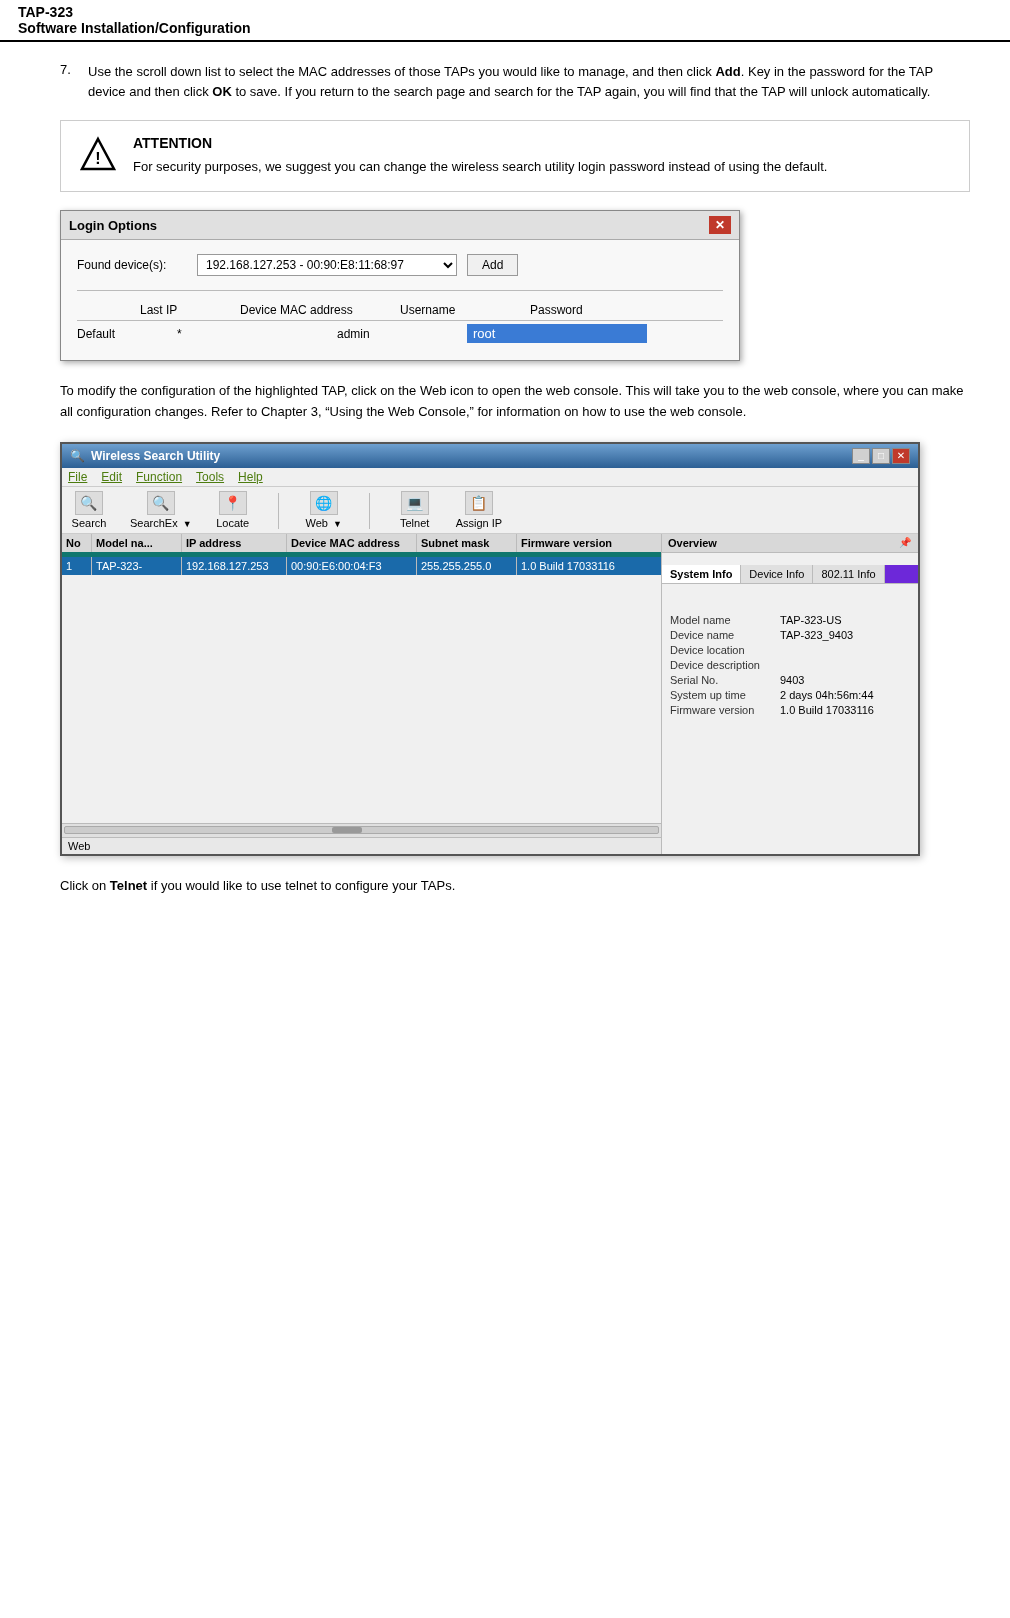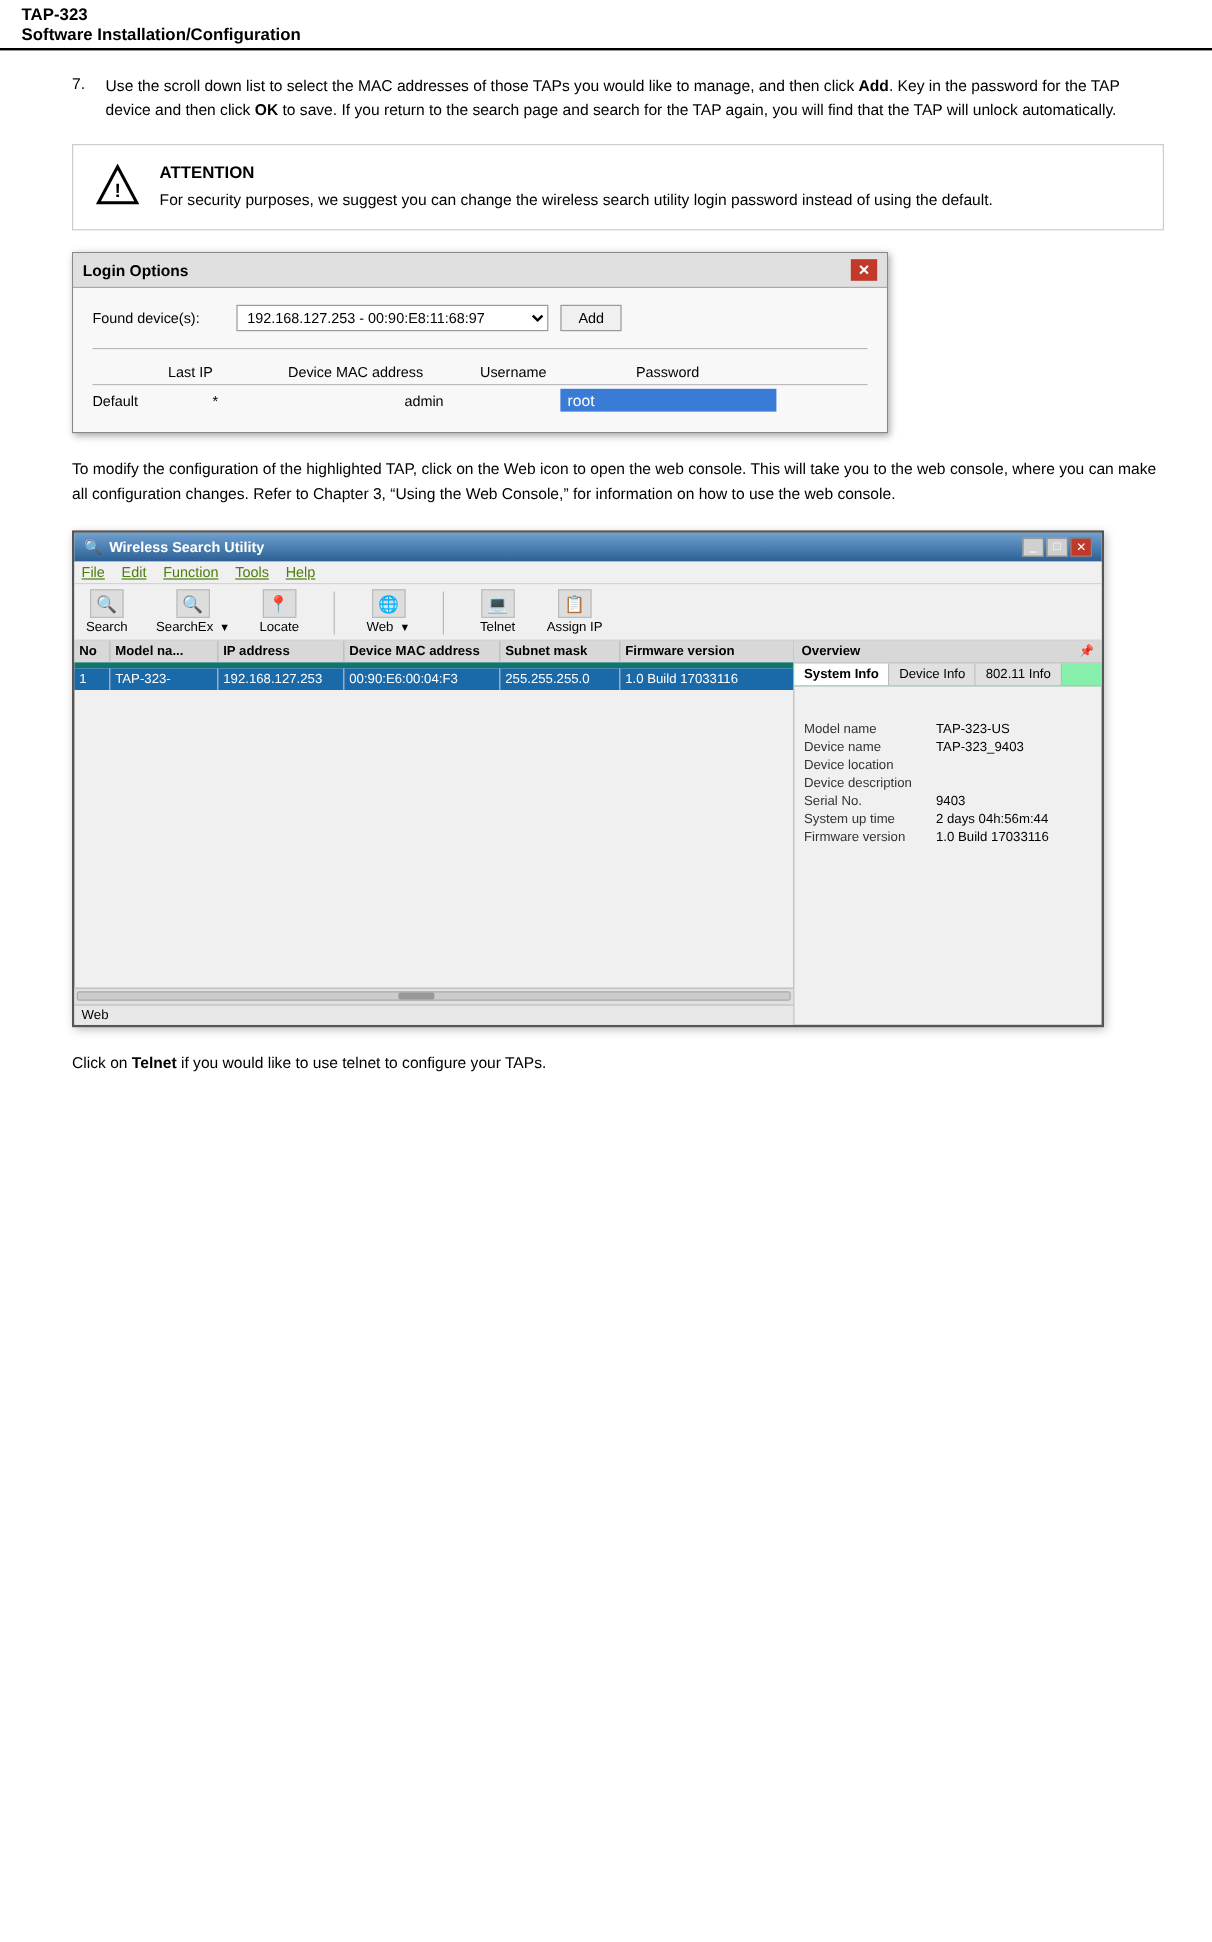--- a/index.html
+++ b/index.html
@@ -284,22 +284,23 @@
       border-bottom: 1px solid #bbb;
       padding: 3px 6px;
       font-size: 11px;
       font-weight: bold;
       display: flex;
       justify-content: space-between;
       align-items: flex-start;
     }
     .wsu-tabs {
       display: flex;
-      background: #86efac;
+      background: #6d28d9;
       border-bottom: 1px solid #bbb;
+      margin-top: 12px;
     }
     .wsu-tab {
       padding: 3px 8px;
       font-size: 11px;
       border-right: 1px solid #bbb;
       cursor: pointer;
       background: #e0e0e0;
     }
     .wsu-tab.active {
       background: #fff;

